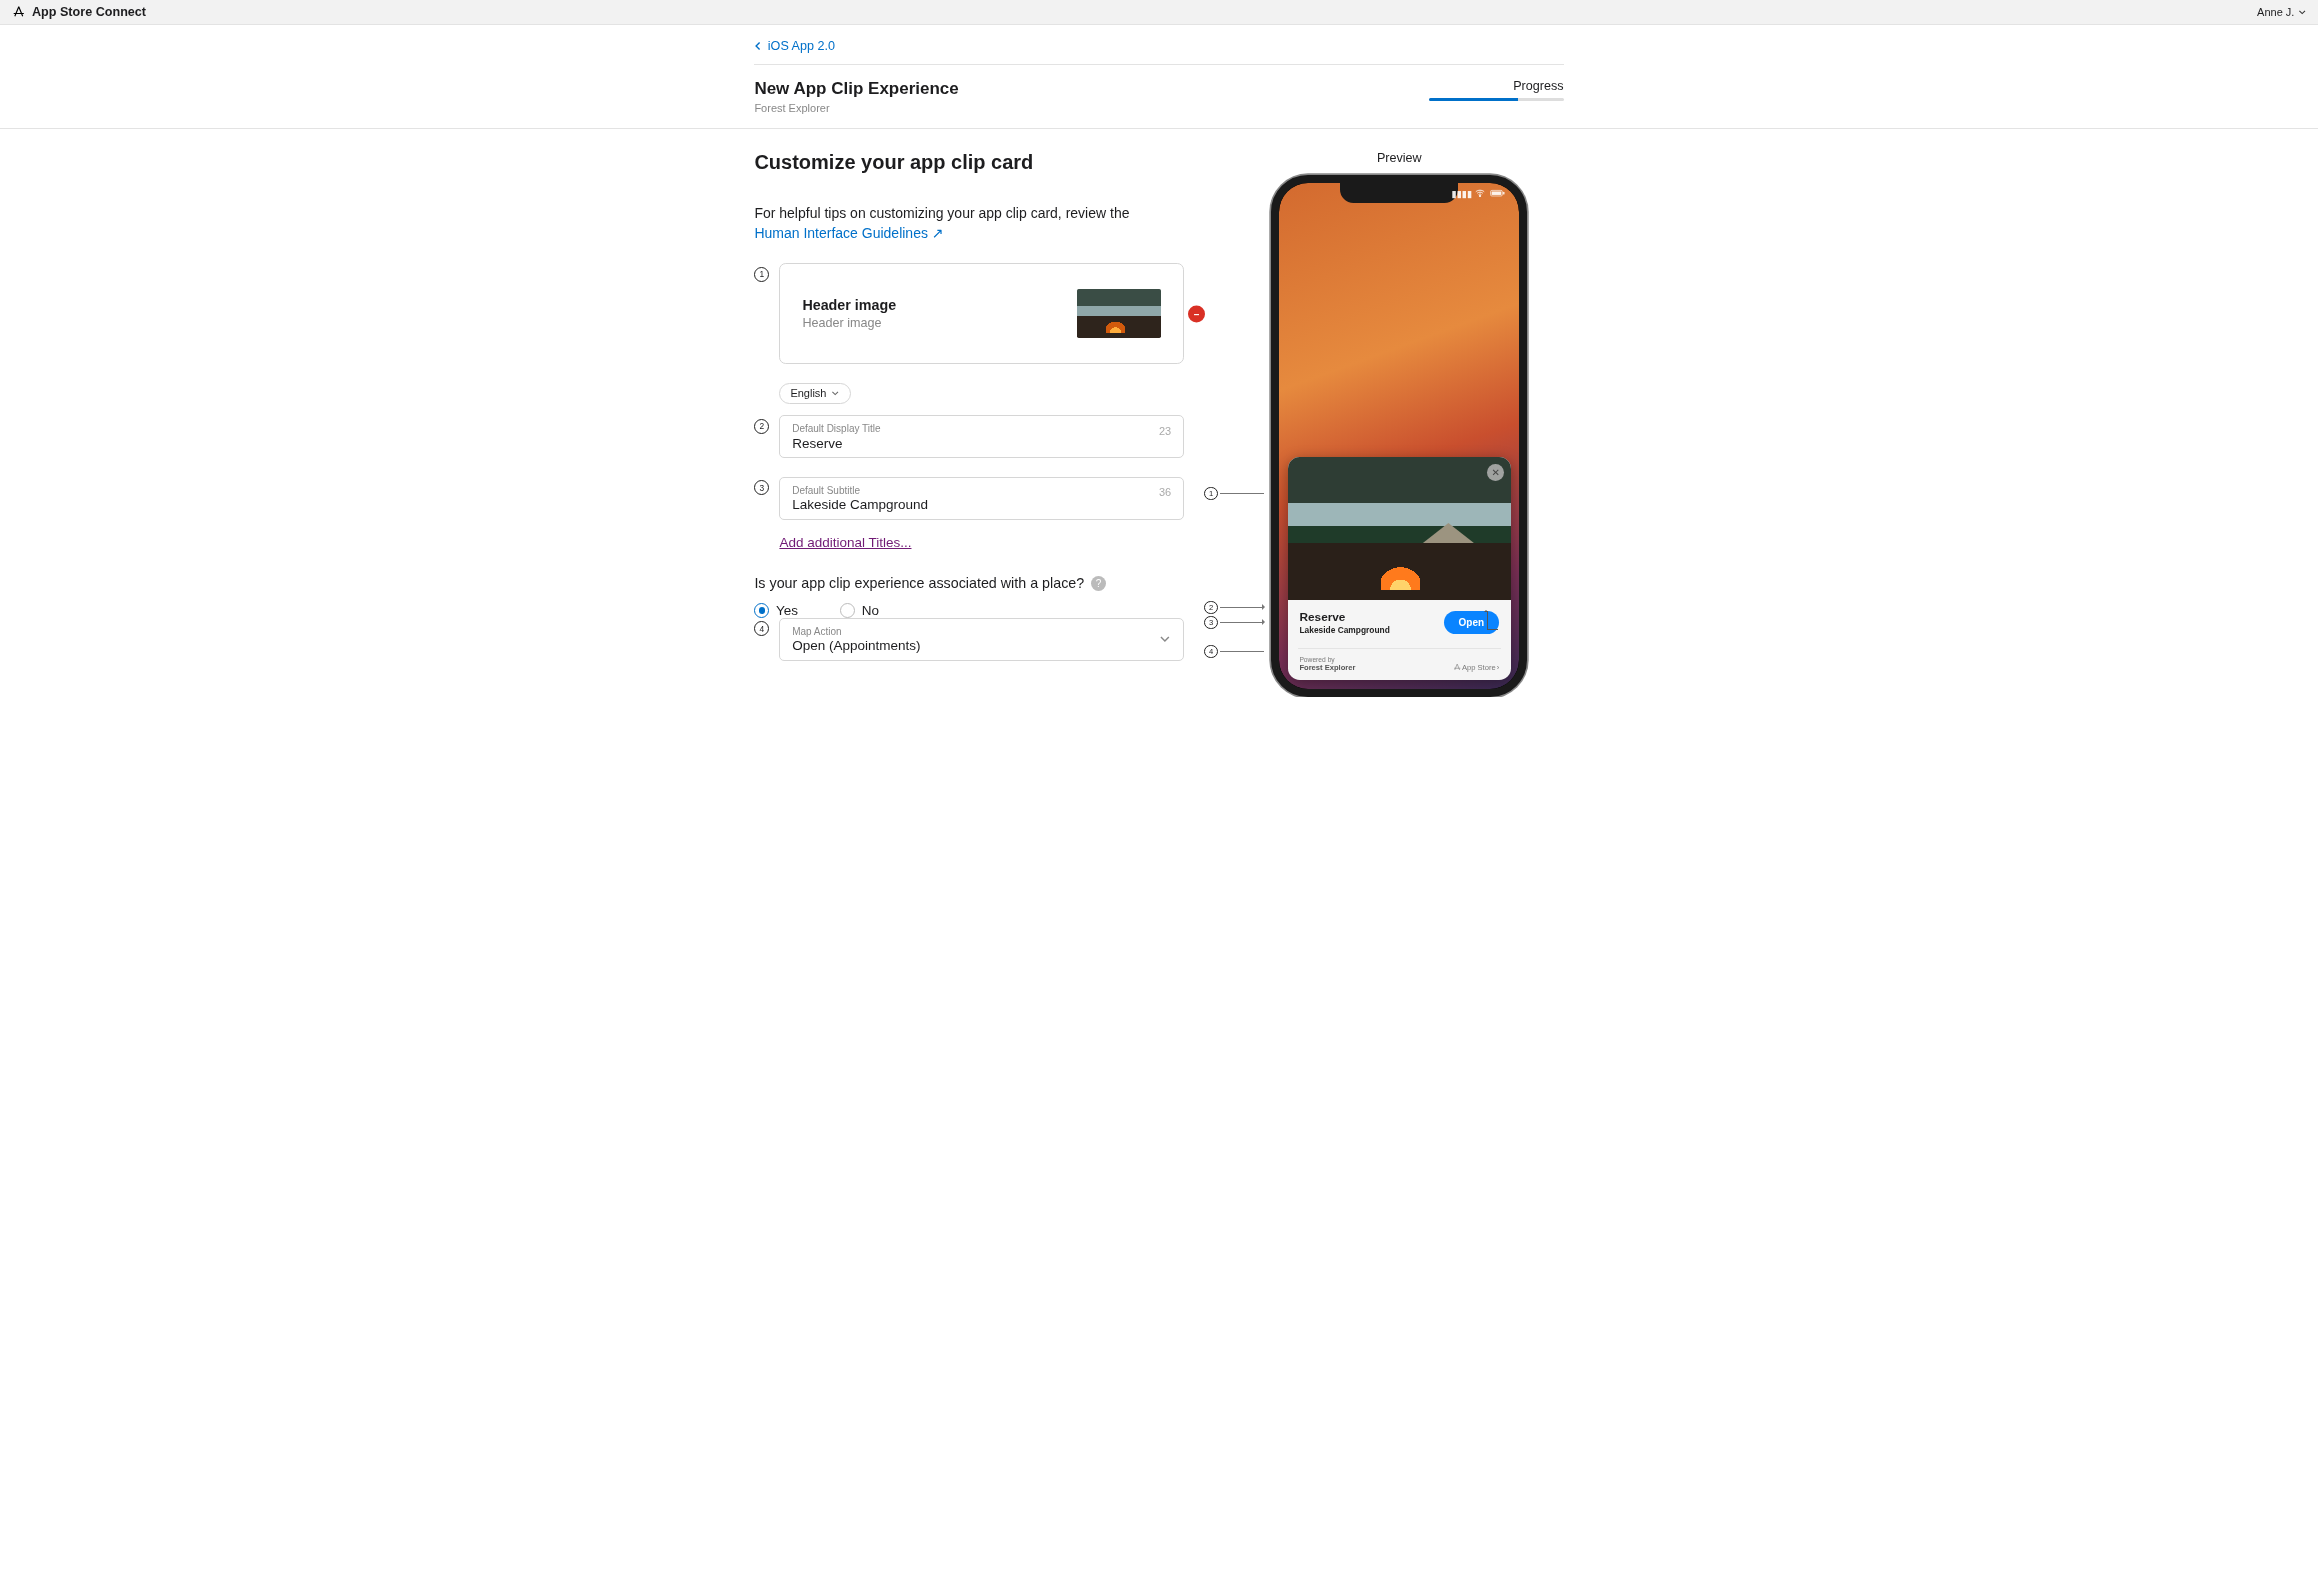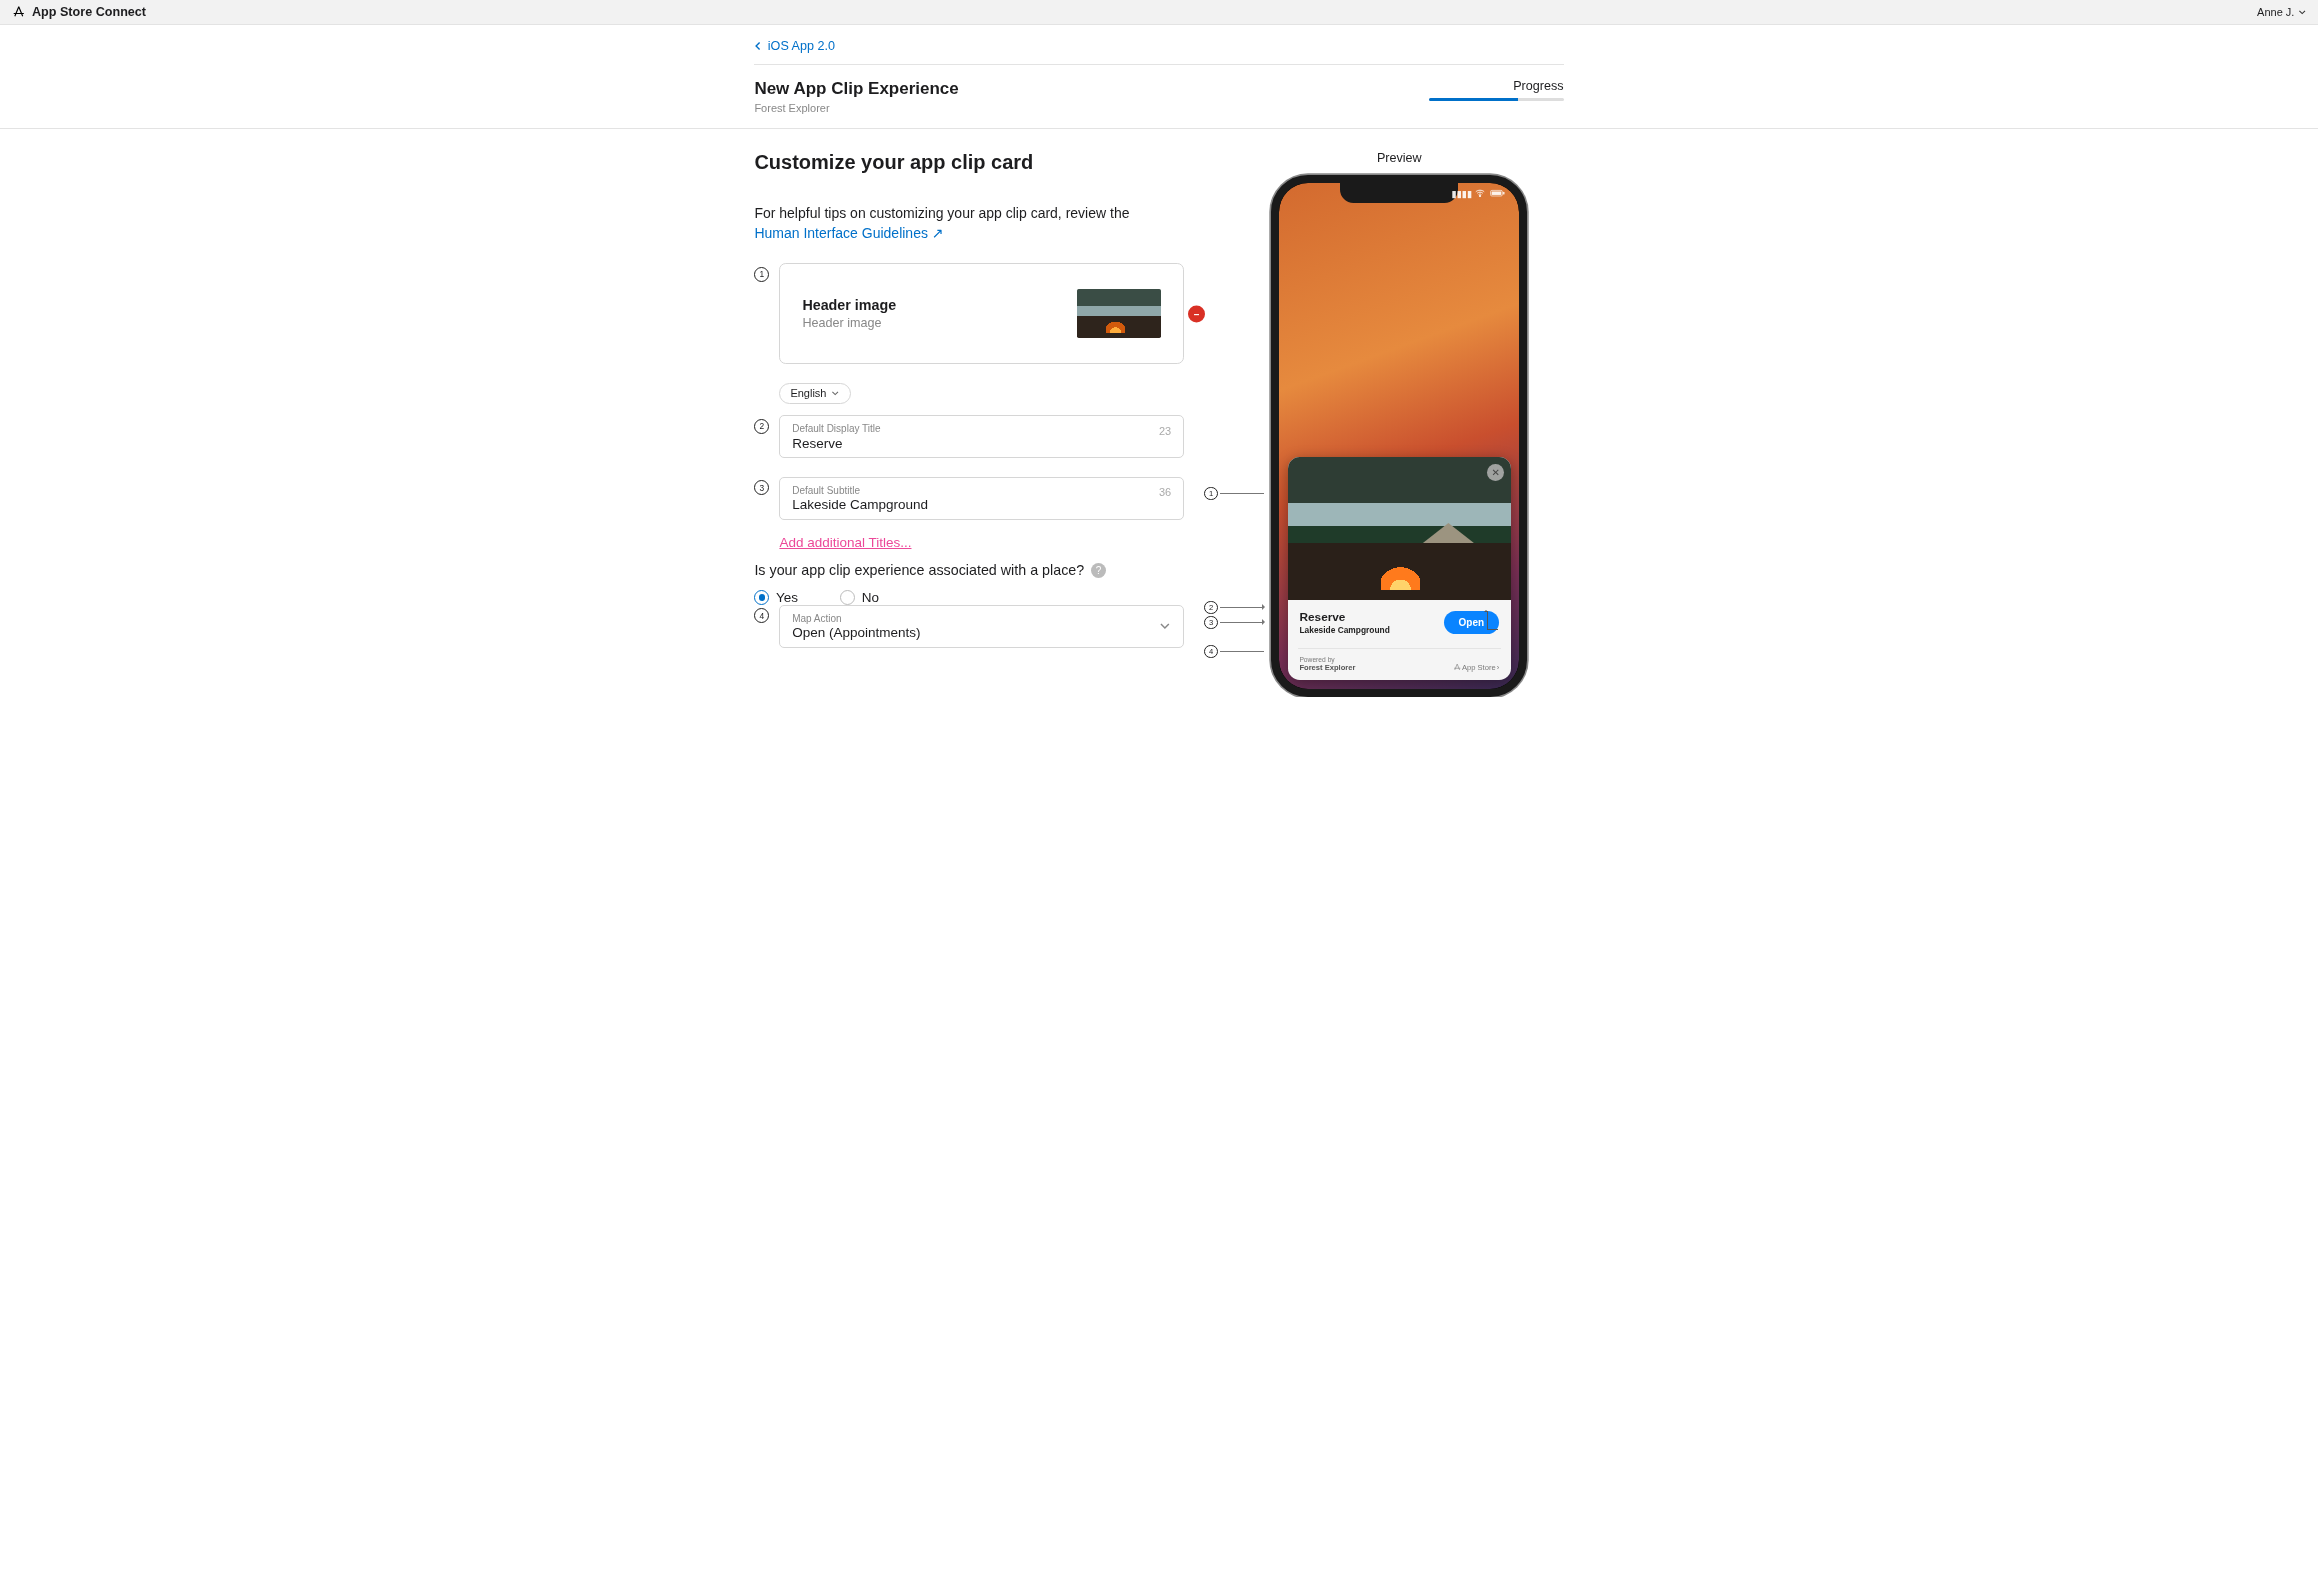--- a/index.html
+++ b/index.html
@@ -111,21 +111,21 @@
 
   .field {
     border: 0.8px solid #d6d6d6; border-radius: 5px; padding: 6.7px 11.8px;
     display:flex; flex-direction:column; position:relative;
   }
   .field .lbl { color:#888; font-size:10px; margin-bottom:1.7px; }
   .field .val { font-size:13.5px; }
   .field .count { position:absolute; right:11.8px; top:8.4px; color:#aaa; font-size:11px; }
   .field .chev-down { position:absolute; right:11.8px; top:50%; transform:translateY(-50%); color:#888; }
 
-  .add-link { color:#ec4899; font-size:13.5px; display:block; padding-left:25px; margin-top:-3.4px; margin-bottom:12px; }
+  .add-link { color:#701a75; font-size:13.5px; display:block; padding-left:25px; margin-top:-3.4px; margin-bottom:25px; }
 
   .question { font-size:14.3px; margin-bottom:11.8px; display:flex; align-items:center; gap:6.7px; }
   .help-dot { width:15px; height:15px; border-radius:50%; background:#bbb; color:#fff; font-size:10px; display:flex; align-items:center; justify-content:center; }
 
   .radios { display:flex; gap:42px; padding-left:0; }
   .radio { display:flex; align-items:center; gap:6.7px; font-size:13.5px; }
   .radio .dot { width:15px; height:15px; border-radius:50%; border:1.7px solid #bbb; display:flex; align-items:center; justify-content:center; }
   .radio .dot.sel { border-color:#0070c9; }
   .radio .dot.sel::after{content:""; width:6.7px;height:6.7px;border-radius:50%;background:#0070c9;}
 

